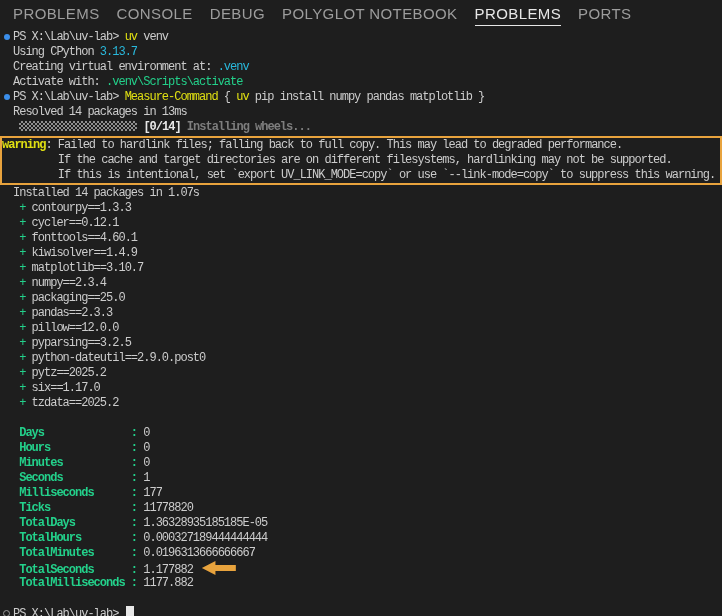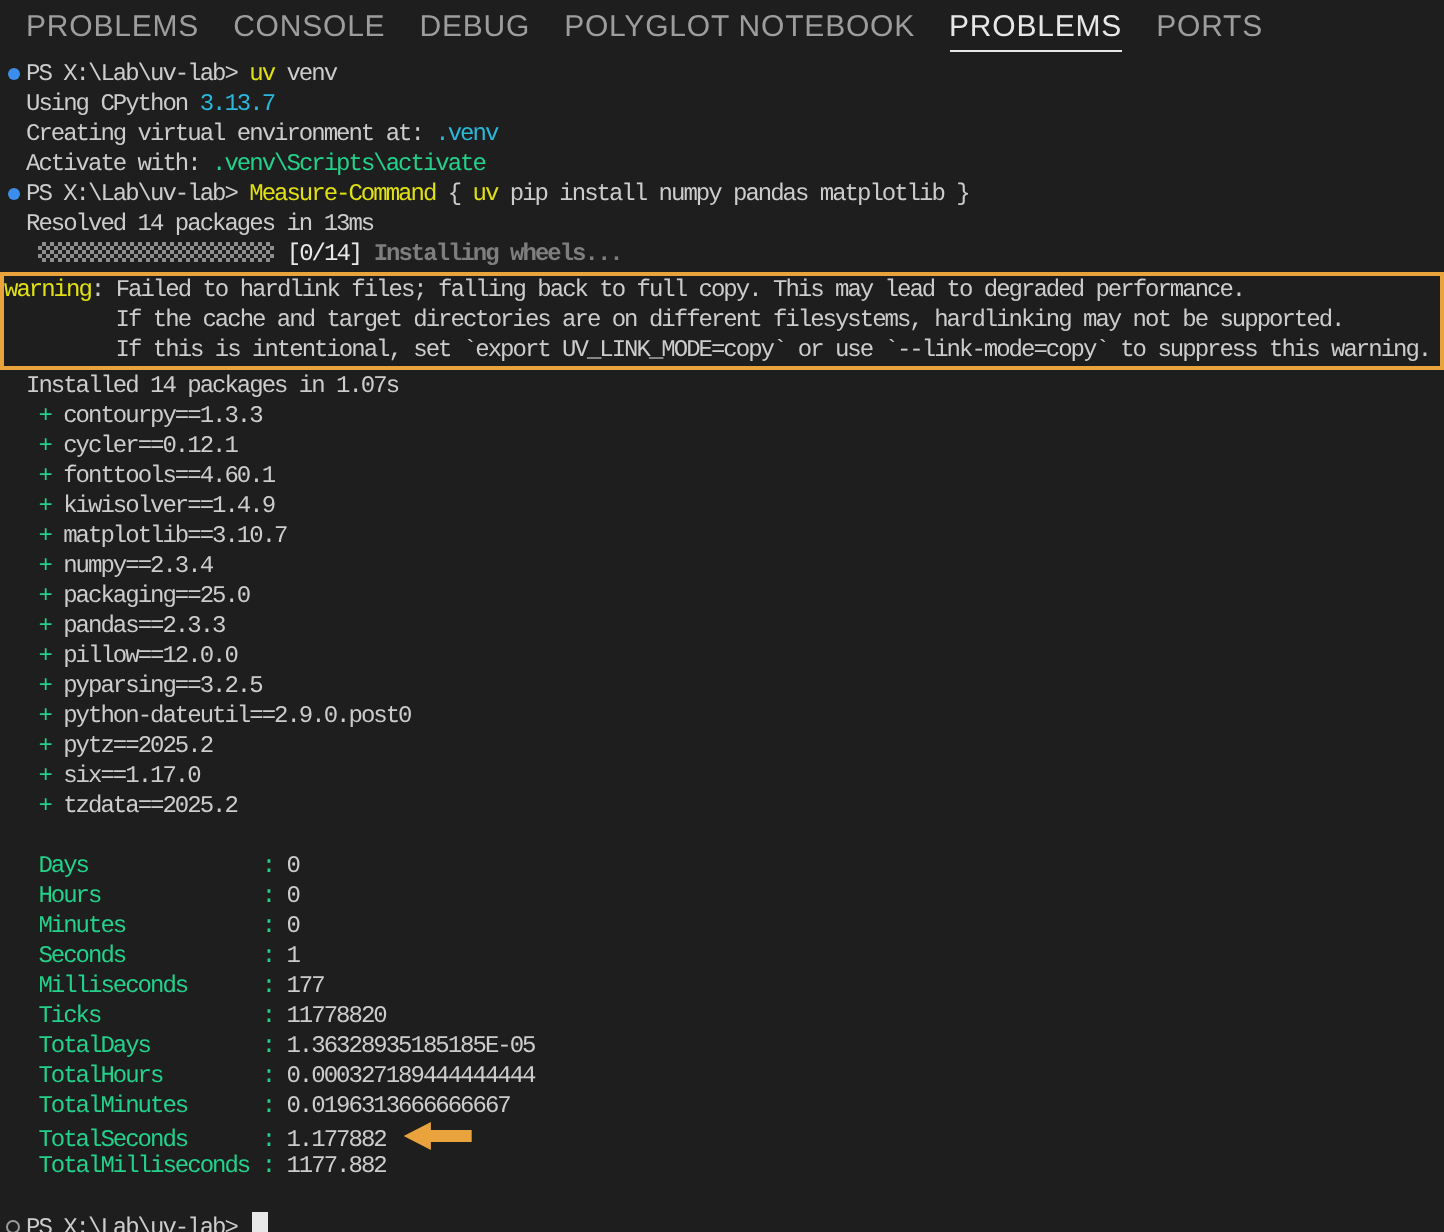--- a/index.html
+++ b/index.html
@@ -18,21 +18,21 @@
   .tab.active { color:var(--tab-active); border-bottom-color:var(--tab-active); }
 
   
   .terminal {
     position:relative; padding:2px 0 0 13px;
     font-family:"Liberation Mono","DejaVu Sans Mono",monospace;
     font-size:12px; line-height:15px; letter-spacing:-1px;
     white-space:pre; color:var(--white);
   }
   .tline { height:15px; position:relative; }
-  .b { font-weight:normal; }
+  .b { font-weight:bold; }
   .c-white  { color:var(--white); }
   .c-bright { color:var(--bright); }
   .c-yellow { color:var(--yellow); }
   .c-green  { color:var(--green); }
   .c-cyan   { color:var(--cyan); }
   .c-gray   { color:var(--gray);font-weight:bold; }
 
   .deco { position:absolute; border-radius:50%; }
   .deco.filled { left:-9px; top:4px; width:6px; height:6px; background:var(--blue); cursor:pointer; }
   .deco.hollow { left:-10px; top:4px; width:7px; height:7px; border:1.5px solid var(--ring); background:transparent; cursor:pointer; }

